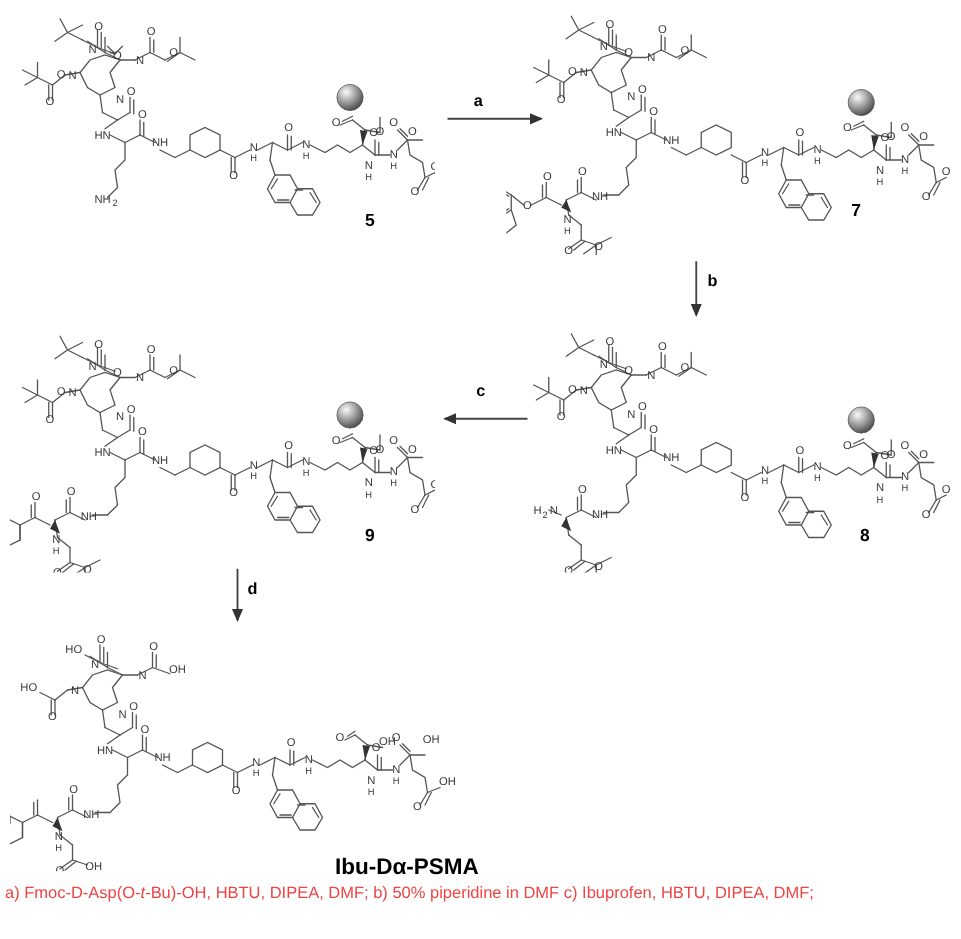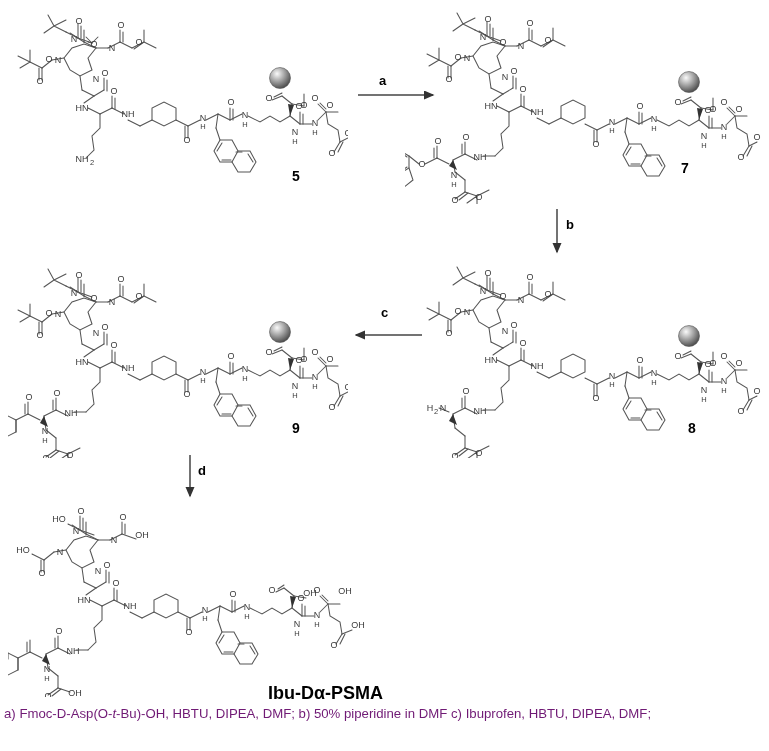--- a/index.html
+++ b/index.html
@@ -42,21 +42,21 @@
     position: absolute;
   }
   #legend {
     position: absolute;
     left: 4px;
     top: 704px;
     width: 762px;
     font-family: "Liberation Sans", sans-serif;
     font-size: 13.2px;
     line-height: 19px;
-    color: #701a75;
+    color: #ef4444;
   }
   #legend .ln { white-space: nowrap; }
   .ital { font-style: italic; }
   sub { font-size: 9.5px; vertical-align: -0.25em; }
   
   svg text {
     font-family: "Liberation Sans", sans-serif;
     fill: #3a3a3a;
   }
   svg .atom { font-size: 9px; }

